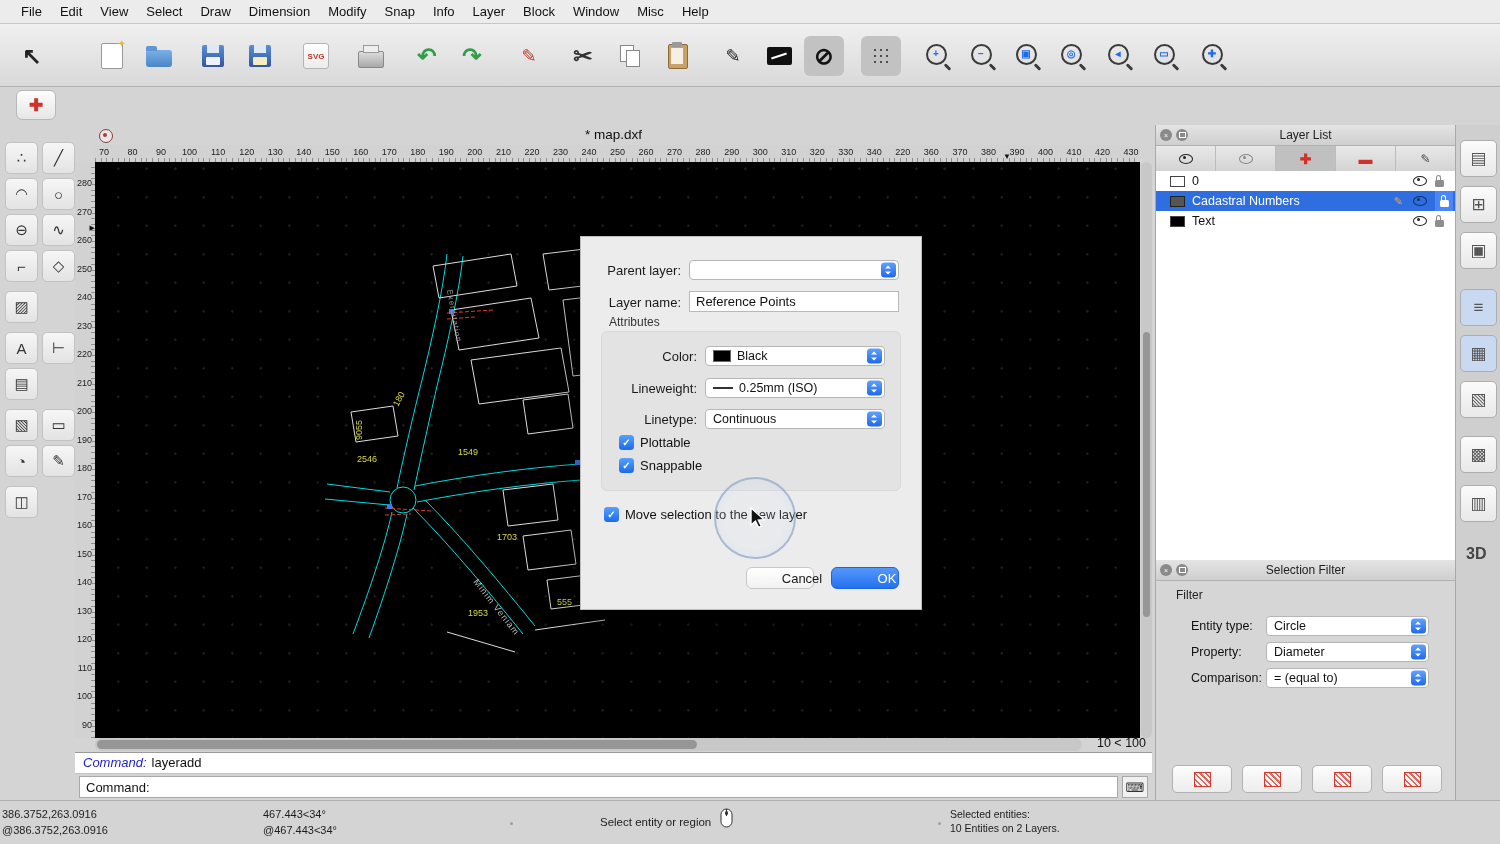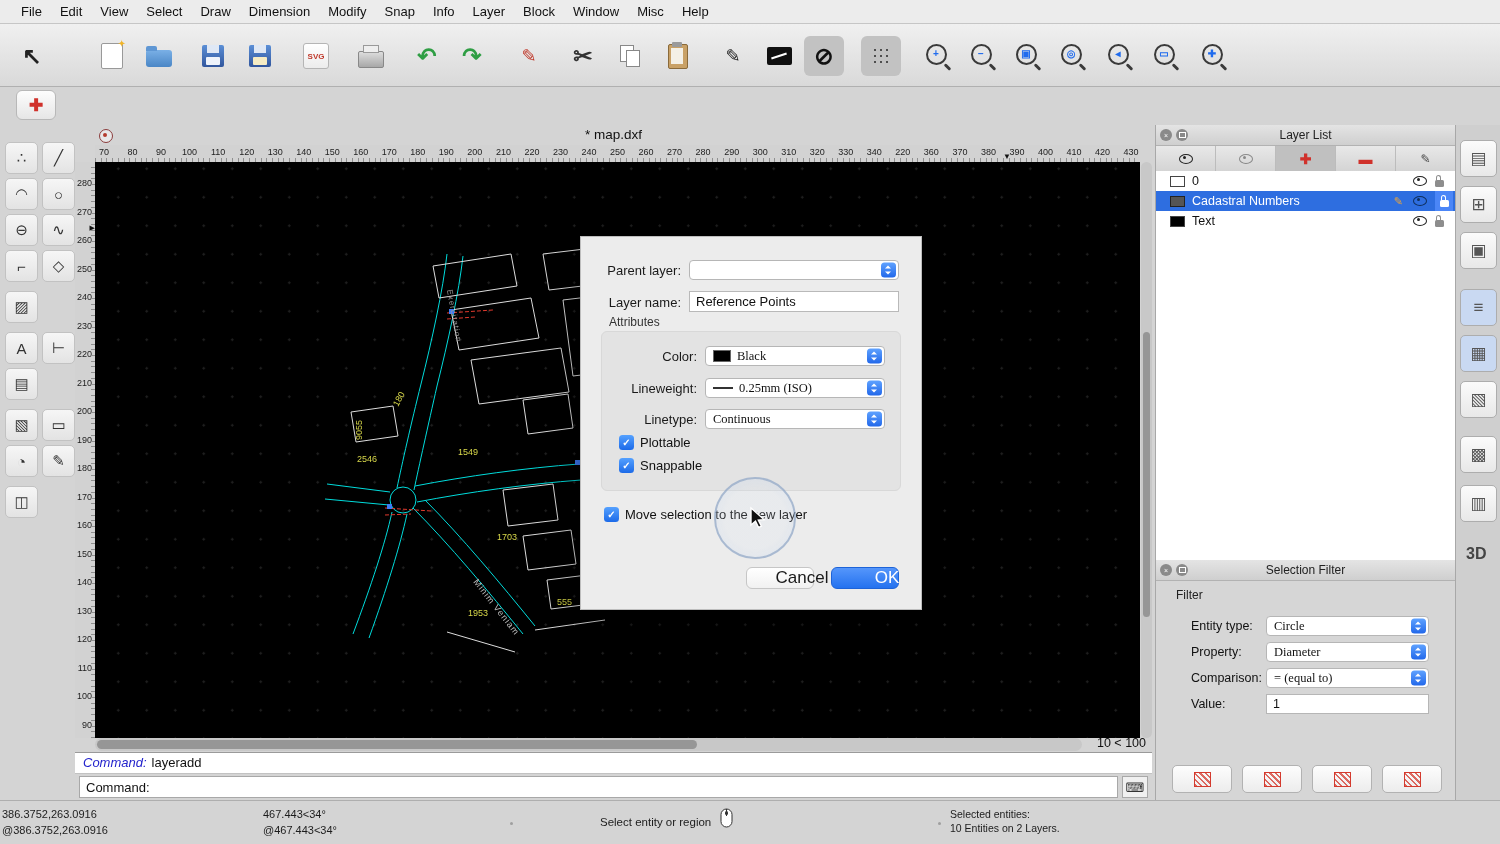--- a/index.html
+++ b/index.html
@@ -99,21 +99,21 @@
   .lrow.selected .eye{border-color:#0e2f5e;} .lrow.selected .eye::after{background:#0e2f5e;}
   .llock{position:absolute;right:8px;width:16px;display:flex;justify-content:center;}
   .llock.bluebg{right:2px;width:18px;height:20px;background:#4b86f7;align-items:center;}
   .lock{display:inline-block;width:9px;height:7px;background:#8d8d8d;border-radius:1.5px;position:relative;margin-top:5px;}
   .lock::before{content:"";position:absolute;left:1px;top:-5px;width:5px;height:5px;border:1.5px solid #8d8d8d;border-bottom:none;border-radius:3px 3px 0 0;box-sizing:border-box;}
   .lock.white{background:#fff;} .lock.white::before{border-color:#fff;}
   .fbody{position:absolute;top:20px;left:0;right:0;bottom:0;}
   .filter-label{position:absolute;left:20px;top:8px;font-size:12px;color:#222;}
   .frow{position:absolute;left:0;width:100%;height:22px;}
   .flabel{position:absolute;left:35px;top:3px;font-size:12.5px;color:#111;}
-  .mselect{position:absolute;background:#fff;border:1px solid #b6b6b6;border-radius:4px;height:20px;display:flex;align-items:center;padding-left:7px;box-sizing:border-box;font-size:12.5px;font-family:Liberation Serif, serif;}
+  .mselect{position:absolute;background:#fff;border:1px solid #b6b6b6;border-radius:4px;height:20px;display:flex;align-items:center;padding-left:7px;box-sizing:border-box;font-size:12.5px;}
   .mselect .mval{display:flex;align-items:center;gap:6px;}
   .stepper{position:absolute;right:2px;top:50%;transform:translateY(-50%);width:15px;height:15px;border-radius:3.5px;background:linear-gradient(#5fa2ff,#2268ea);}
   .stepper::before{content:"";position:absolute;left:4.2px;top:2.6px;border-left:3.2px solid transparent;border-right:3.2px solid transparent;border-bottom:3.6px solid #fff;}
   .stepper::after{content:"";position:absolute;left:4.2px;bottom:2.6px;border-left:3.2px solid transparent;border-right:3.2px solid transparent;border-top:3.6px solid #fff;}
   .minput{position:absolute;background:#fff;border:1px solid #b6b6b6;height:20px;display:flex;align-items:center;padding-left:6px;box-sizing:border-box;font-size:12.5px;}
   .fbtn{position:absolute;top:185px;width:58px;height:26px;border:1px solid #b2b2b2;border-radius:5px;background:linear-gradient(#fdfdfd,#ececec);display:flex;align-items:center;justify-content:center;}
   .redsq{width:15px;height:13px;border:1.2px solid #d43a2e;background:repeating-linear-gradient(45deg,rgba(212,58,46,.75) 0 1.5px,transparent 1.5px 4px);}
 
   
   .dockbg{position:absolute;left:1455px;top:125px;width:45px;height:675px;background:#cfcfcf;border-left:1px solid #a8a8a8;box-sizing:border-box;}
@@ -133,21 +133,21 @@
   .al{position:absolute;text-align:right;width:90px;left:5px;}
   .al1{top:17px;} .al2{top:49px;} .al3{top:80px;}
   .af{left:103px;width:180px;}
   .af1{top:14px;} .af2{top:46px;} .af3{top:77px;}
   .color-swatch{width:16px;height:10px;background:#000;border:1px solid #666;}
   .lw-sample{width:20px;height:2px;background:#333;}
   .chkrow{position:absolute;display:flex;align-items:center;gap:6px;}
   .ck1{left:17px;top:103px;} .ck2{left:17px;top:126px;}
   .ck3{left:23px;top:270px;}
   .chk{width:15px;height:15px;border-radius:3.5px;background:linear-gradient(#55a1ff,#1c6ae8);display:flex;align-items:center;justify-content:center;color:#fff;font-size:10px;font-weight:bold;flex:none;}
-  .btn{position:absolute;top:330px;height:22px;width:68px;border-radius:6px;font-size:17px;display:flex;align-items:center;justify-content:center;box-sizing:border-box;padding-left:44px;}
+  .btn{position:absolute;top:330px;height:22px;width:68px;border-radius:6px;font-size:13px;display:flex;align-items:center;justify-content:center;box-sizing:border-box;padding-left:44px;}
   .btn.cancel{left:165px;background:linear-gradient(#fff,#f1f1f1);border:1px solid #c6c6c6;color:#1a1a1a;}
   .btn.ok{left:250px;background:linear-gradient(#5596fb,#2472ef);border:1px solid #1d63d8;color:#fff;}
 
   
   .click-ring{position:absolute;left:714px;top:477px;width:78px;height:78px;border-radius:50%;border:2px solid rgba(130,155,190,.6);background:radial-gradient(circle,rgba(215,228,245,.16) 55%,rgba(190,210,240,.38));z-index:60;}
   .cursor{position:absolute;left:748px;top:506px;z-index:70;}
 
   
   .statusbar{position:absolute;left:0;top:800px;width:100%;height:44px;background:#d4d4d4;border-top:1px solid #aeaeae;box-sizing:border-box;font-size:11px;color:#1c1c1c;}
   .sb-block{position:absolute;top:5px;line-height:16px;}
@@ -534,26 +534,20 @@
           <span class="stepper"></span>
         </div>
       </div>
       <div class="frow" style="top:88px;">
         <span class="flabel">Comparison:</span>
         <div class="mselect" style="left:110px;top:0;width:163px;">
           <span class="mval">= (equal to)</span>
           <span class="stepper"></span>
         </div>
       </div>
-      <div class="frow" style="top:114px;">
-        <span class="flabel">Value:</span>
-        <div class="minput" style="left:110px;top:0;width:163px;">
-          <span>1</span>
-        </div>
-      </div>
       <div id="filter-actions">
           <div class="fbtn" style="left: 16px;">
             <span class="redsq"></span>
           </div>
           <div class="fbtn" style="left: 86px;">
             <span class="redsq"></span>
           </div>
           <div class="fbtn" style="left: 156px;">
             <span class="redsq"></span>
           </div>

